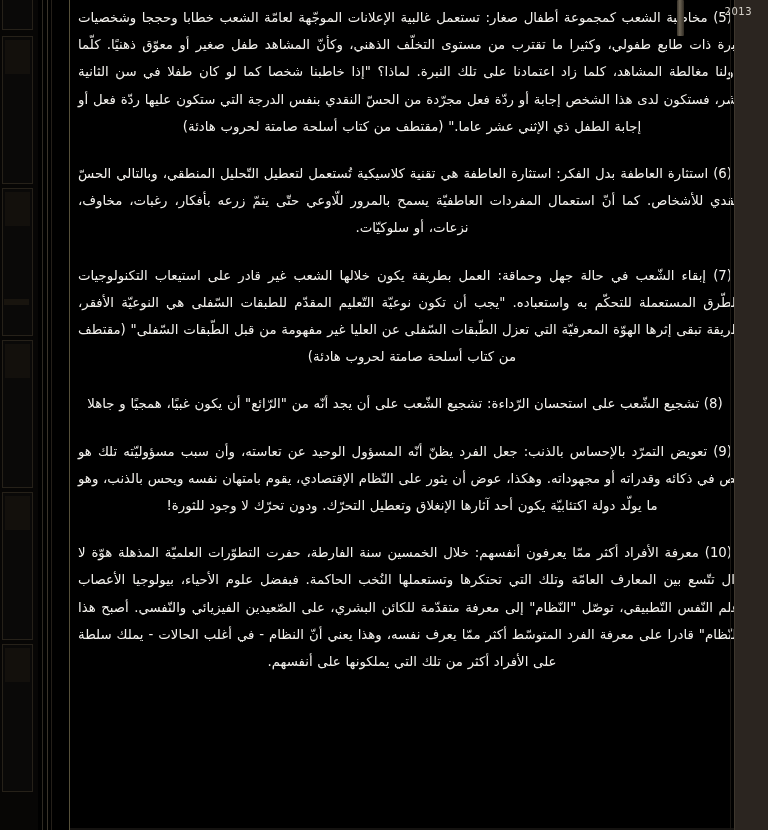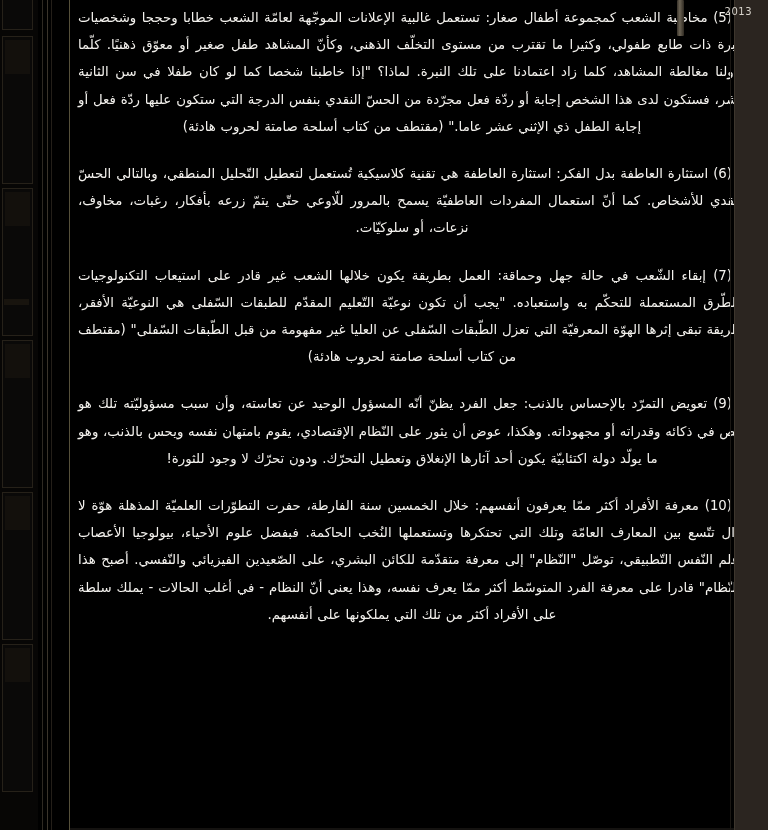--- a/index.html
+++ b/index.html
@@ -216,20 +216,21 @@
     <div id="right-margin-edge"></div>
     <div id="right-margin"></div>
 
     <div id="mini-scroll-thumb"></div>
     <div id="year-badge">2013</div>
 
     <div id="page-body">
       <p class="para">(5) مخاطبة الشعب كمجموعة أطفال صغار: تستعمل غالبية الإعلانات الموجّهة لعامّة الشعب خطابا وحججا وشخصيات ونبرة ذات طابع طفولي، وكثيرا ما تقترب من مستوى التخلّف الذهني، وكأنّ المشاهد طفل صغير أو معوّق ذهنيًا. كلّما حاولنا مغالطة المشاهد، كلما زاد اعتمادنا على تلك النبرة. لماذا؟ "إذا خاطبنا شخصا كما لو كان طفلا في سن الثانية عشر، فستكون لدى هذا الشخص إجابة أو ردّة فعل مجرّدة من الحسّ النقدي بنفس الدرجة التي ستكون عليها ردّة فعل أو إجابة الطفل ذي الإثني عشر عاما." (مقتطف من كتاب أسلحة صامتة لحروب هادئة)</p>
       <p class="para">(6) استثارة العاطفة بدل الفكر: استثارة العاطفة هي تقنية كلاسيكية تُستعمل لتعطيل التّحليل المنطقي، وبالتالي الحسّ النقدي للأشخاص. كما أنّ استعمال المفردات العاطفيّة يسمح بالمرور للّاوعي حتّى يتمّ زرعه بأفكار، رغبات، مخاوف، نزعات، أو سلوكيّات.</p>
       <p class="para">(7) إبقاء الشّعب في حالة جهل وحماقة: العمل بطريقة يكون خلالها الشعب غير قادر على استيعاب التكنولوجيات والطّرق المستعملة للتحكّم به واستعباده. "يجب أن تكون نوعيّة التّعليم المقدّم للطبقات السّفلى هي النوعيّة الأفقر، بطريقة تبقى إثرها الهوّة المعرفيّة التي تعزل الطّبقات السّفلى عن العليا غير مفهومة من قبل الطّبقات السّفلى" (مقتطف من كتاب أسلحة صامتة لحروب هادئة)</p>
+      <p class="para">(8) تشجيع الشّعب على استحسان الرّداءة: تشجيع الشّعب على أن يجد أنّه من "الرّائع" أن يكون غبيًا، همجيًا و جاهلا</p>
       <p class="para">(9) تعويض التمرّد بالإحساس بالذنب: جعل الفرد يظنّ أنّه المسؤول الوحيد عن تعاسته، وأن سبب مسؤوليّته تلك هو نقص في ذكائه وقدراته أو مجهوداته. وهكذا، عوض أن يثور على النّظام الإقتصادي، يقوم بامتهان نفسه ويحس بالذنب، وهو ما يولّد دولة اكتئابيّة يكون أحد آثارها الإنغلاق وتعطيل التحرّك. ودون تحرّك لا وجود للثورة!</p>
       <p class="para">(10) معرفة الأفراد أكثر ممّا يعرفون أنفسهم: خلال الخمسين سنة الفارطة، حفرت التطوّرات العلميّة المذهلة هوّة لا تزال تتّسع بين المعارف العامّة وتلك التي تحتكرها وتستعملها النُخب الحاكمة. فبفضل علوم الأحياء، بيولوجيا الأعصاب وعلم النّفس التّطبيقي، توصّل "النّظام" إلى معرفة متقدّمة للكائن البشري، على الصّعيدين الفيزيائي والنّفسي. أصبح هذا "النّظام" قادرا على معرفة الفرد المتوسّط أكثر ممّا يعرف نفسه، وهذا يعني أنّ النظام - في أغلب الحالات - يملك سلطة على الأفراد أكثر من تلك التي يملكونها على أنفسهم.</p>
     </div>
 
     <div id="page-bottom-edge"></div>
   </div>
 
 </div>
 
 </body></html>

